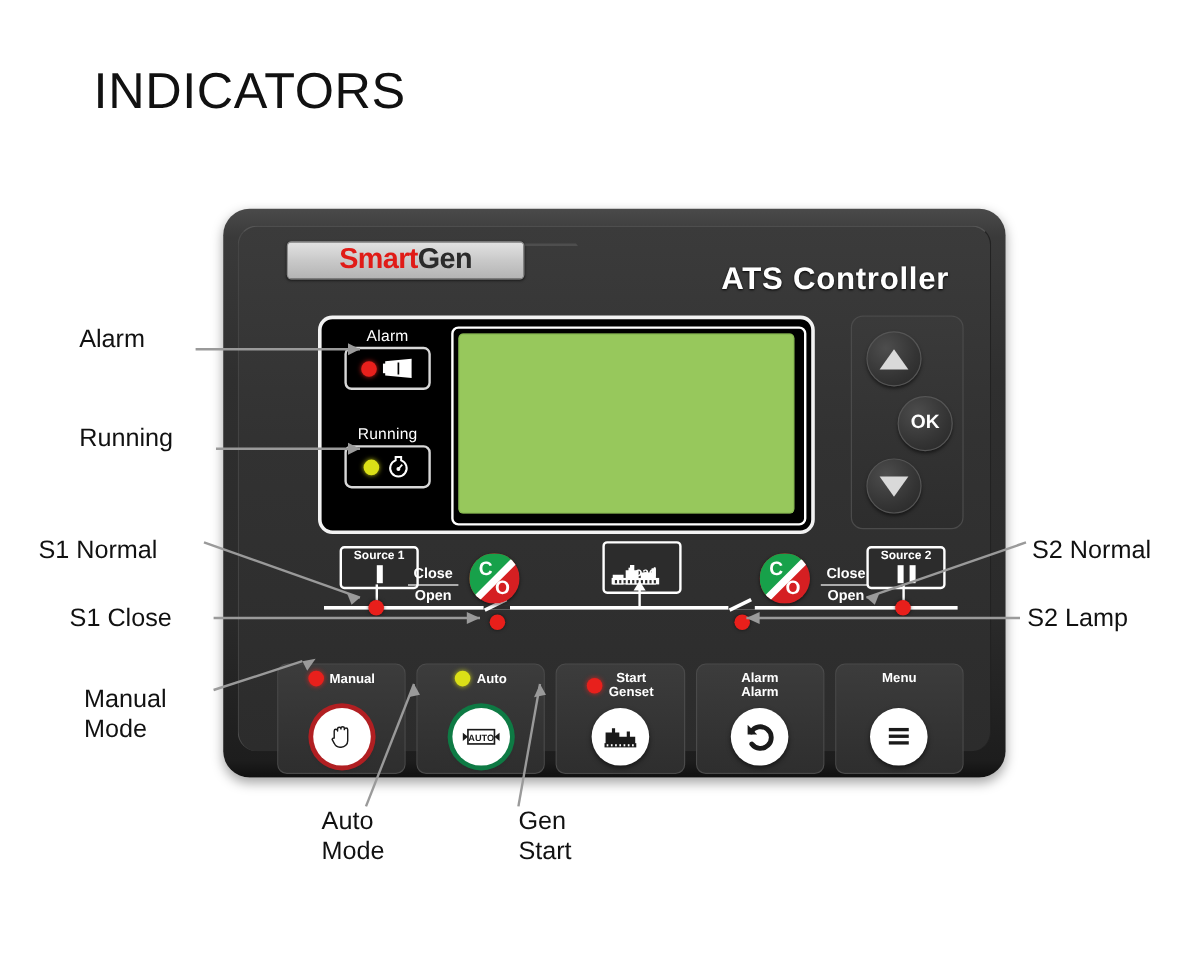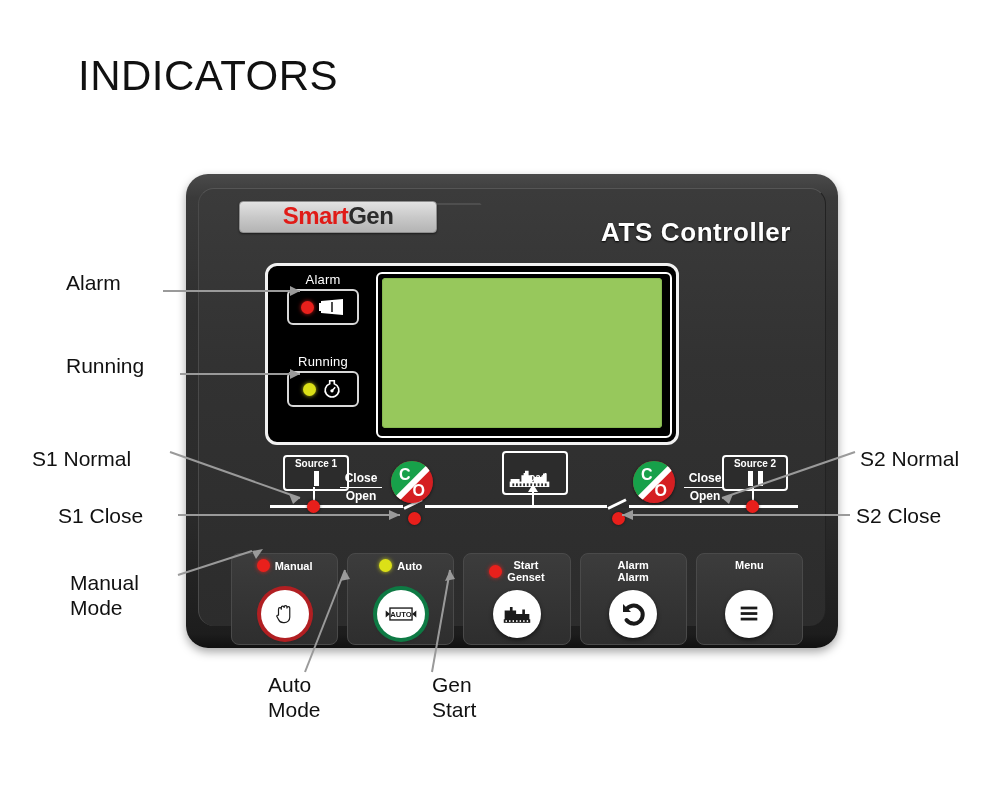--- a/index.html
+++ b/index.html
@@ -211,20 +211,31 @@
             </svg>
           </div>
         </div>
 
       </div>
 
       <div class="lcd-screen"></div>
       <div class="lcd-outline"></div>
     </div>
 
+    <div class="keypad">
+      <div class="navbtn nav-up">
+        <span class="tri tri-up"></span>
+      </div>
+      <div class="navbtn nav-ok">
+        <span>OK</span>
+      </div>
+      <div class="navbtn nav-dn">
+        <span class="tri tri-dn"></span>
+      </div>
+    </div>
 
     <div class="sld">
 
       <div class="bus"></div>
 
       <div class="srcbox" style="left:28px;top:4px">
         <span class="cap">Source 1</span>
         <span class="bars">
             <i class="bar"></i>
           </span>
@@ -410,19 +421,19 @@
     <polygon points="345,570 340,581 350,579"></polygon>
     <polygon points="450,570 445,581 455,579"></polygon>
   </g>
 </svg>
 
 <div class="ann" style="left:66px;top:270px">Alarm</div>
 <div class="ann" style="left:66px;top:353px">Running</div>
 <div class="ann" style="left:32px;top:446px">S1  Normal</div>
 <div class="ann" style="left:58px;top:503px">S1 Close</div>
 <div class="ann" style="left:860px;top:446px">S2 Normal</div>
-<div class="ann" style="left:856px;top:503px">S2 Close</div>
+<div class="ann" style="left:856px;top:503px">S2 Lamp</div>
 <div class="ann" style="left:70px;top:570px">Manual
 Mode</div>
 <div class="ann" style="left:268px;top:672px">Auto
 Mode</div>
 <div class="ann" style="left:432px;top:672px">Gen
 Start</div>
 
 </body></html>

